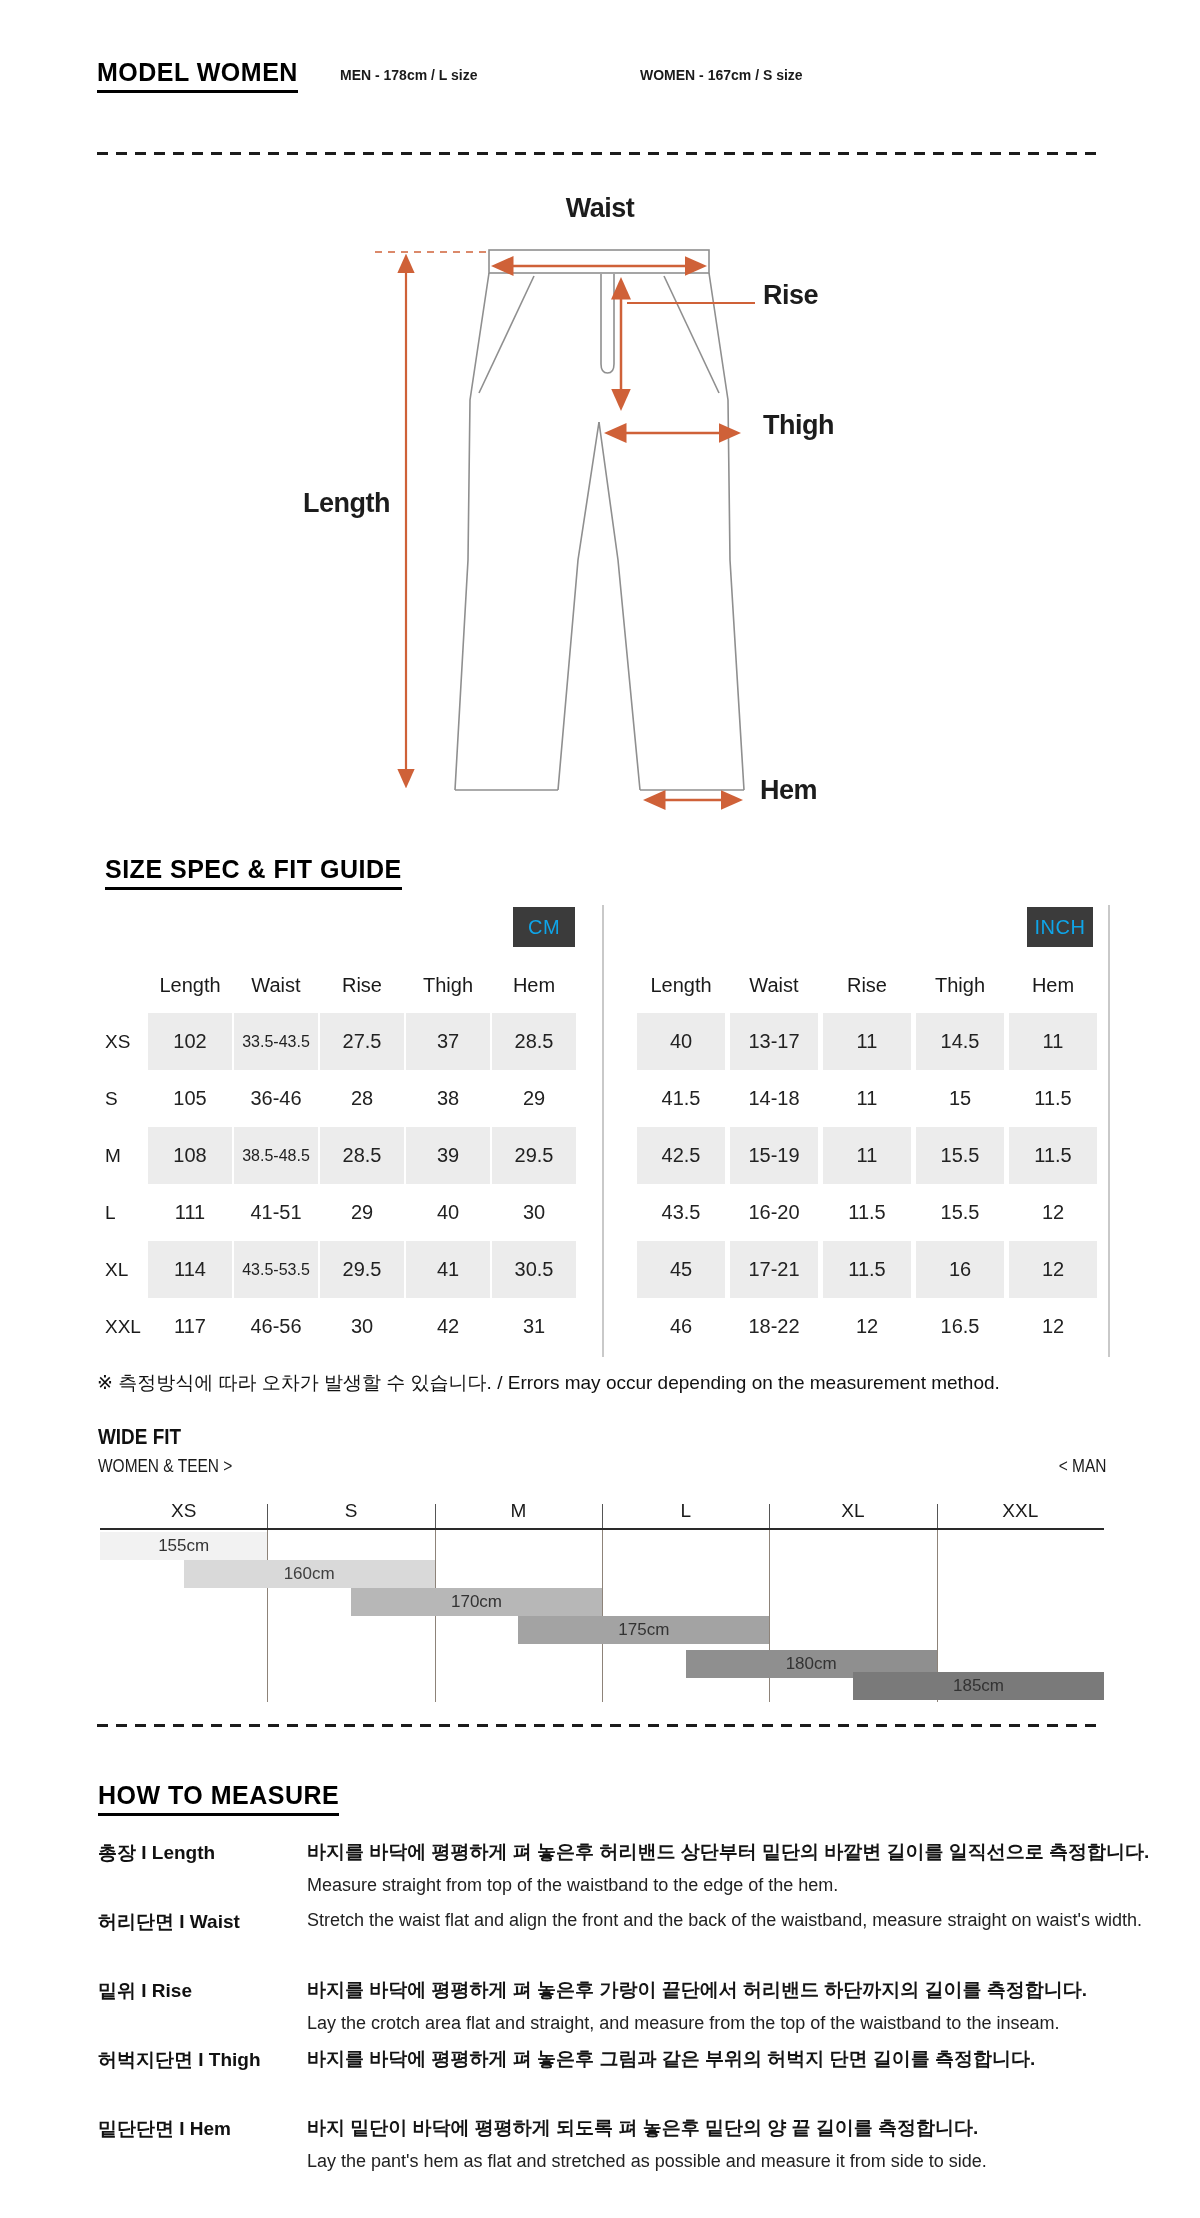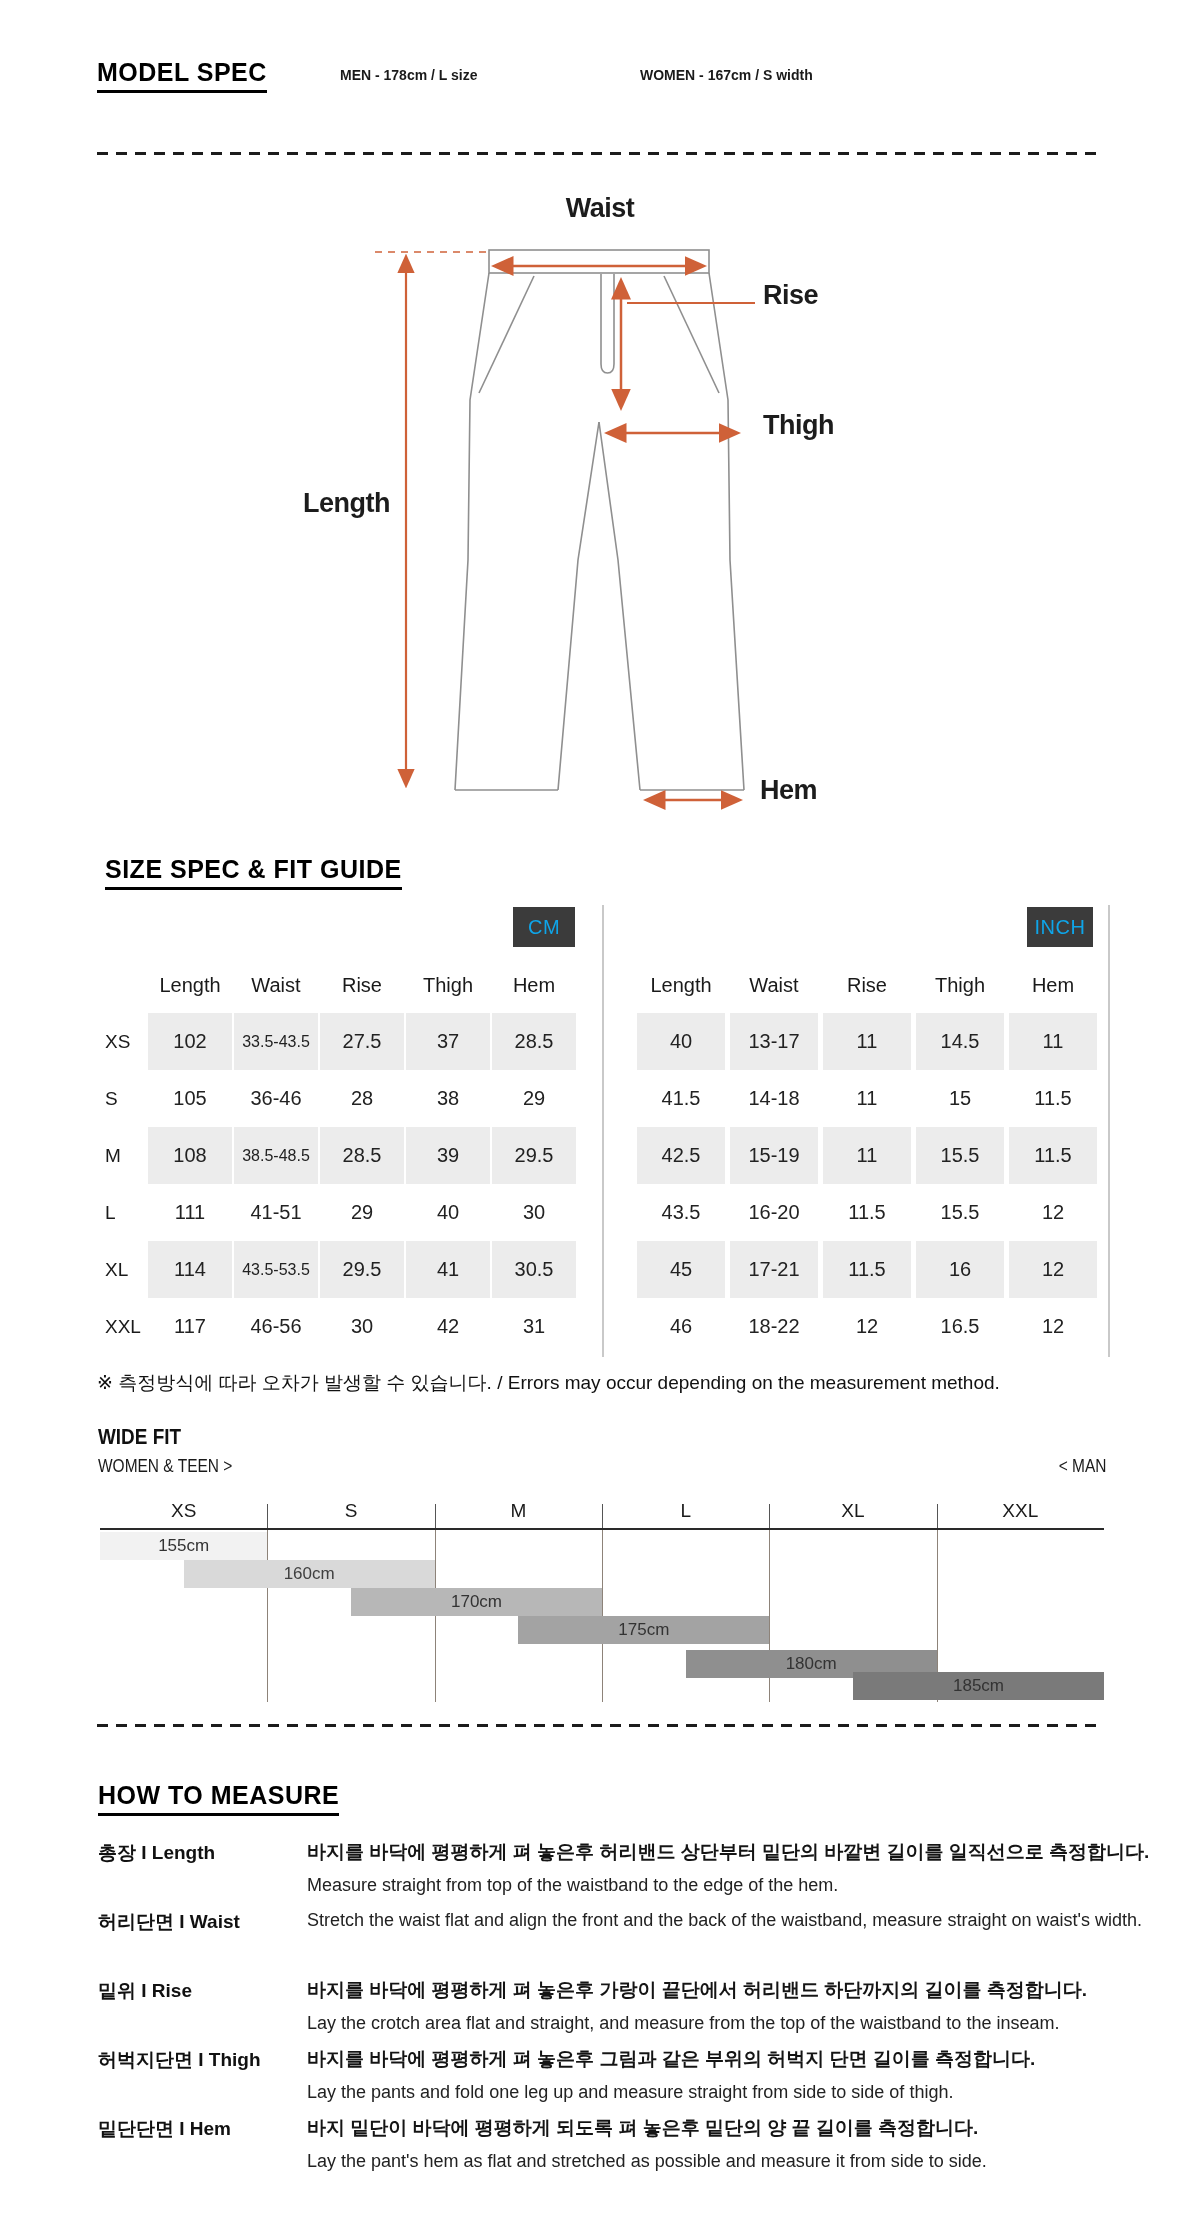--- a/index.html
+++ b/index.html
@@ -62,24 +62,24 @@
   .measure-item{position:absolute;left:0;width:1104px;}
   .m-label{position:absolute;left:98px;top:0;font-size:19px;font-weight:bold;color:#111;white-space:nowrap;}
   .m-desc{position:absolute;left:307px;top:0;width:800px;}
   .m-ko{font-size:19px;font-weight:bold;color:#141414;line-height:24px;margin:0 0 10px 0;white-space:nowrap;}
   .m-en{font-size:18px;font-weight:normal;color:#222;line-height:22px;margin:0;white-space:nowrap;}
 </style>
 </head>
 <body>
 
 <div class="abs" style="left:97px;top:58px;">
-  <span class="big-title">MODEL SPEC</span>
+  <span class="big-title">MODEL WOMEN</span>
 </div>
 <div class="abs model-spec-item" style="left:340px;top:67px;">MEN - 178cm / L size</div>
-<div class="abs model-spec-item" style="left:640px;top:67px;">WOMEN - 167cm / S width</div>
+<div class="abs model-spec-item" style="left:640px;top:67px;">WOMEN - 167cm / S size</div>
 
 <div class="abs dashed-sep" style="top:152px;"></div>
 
 <svg class="abs" style="left:0;top:150px;" width="1200" height="680" viewBox="0 0 1200 680">
   <defs>
     <marker id="arrL" markerWidth="9" markerHeight="8" refX="2" refY="4" orient="auto">
       <path d="M9,0 L0,4 L9,8 z" fill="#cf6138"></path>
     </marker>
     <marker id="arrR" markerWidth="9" markerHeight="8" refX="7" refY="4" orient="auto">
       <path d="M0,0 L9,4 L0,8 z" fill="#cf6138"></path>
@@ -276,21 +276,20 @@
       <div class="m-label">밑위 I Rise</div>
       <div class="m-desc">
         <p class="m-ko">바지를 바닥에 평평하게 펴 놓은후 가랑이 끝단에서 허리밴드 하단까지의 길이를 측정합니다.</p>
         <p class="m-en">Lay the crotch area flat and straight, and measure from the top of the waistband to the inseam.</p>
       </div>
     </div>
     <div class="measure-item" style="top: 2047px;">
       <div class="m-label">허벅지단면 I Thigh</div>
       <div class="m-desc">
         <p class="m-ko">바지를 바닥에 평평하게 펴 놓은후 그림과 같은 부위의 허벅지 단면 길이를 측정합니다.</p>
-        <p class="m-en">Lay the pants and fold one leg up and measure straight from side to side of thigh.</p>
       </div>
     </div>
     <div class="measure-item" style="top: 2116px;">
       <div class="m-label">밑단단면 I Hem</div>
       <div class="m-desc">
         <p class="m-ko">바지 밑단이 바닥에 평평하게 되도록 펴 놓은후 밑단의 양 끝 길이를 측정합니다.</p>
         <p class="m-en">Lay the pant's hem as flat and stretched as possible and measure it from side to side.</p>
       </div>
     </div>
   </div>

